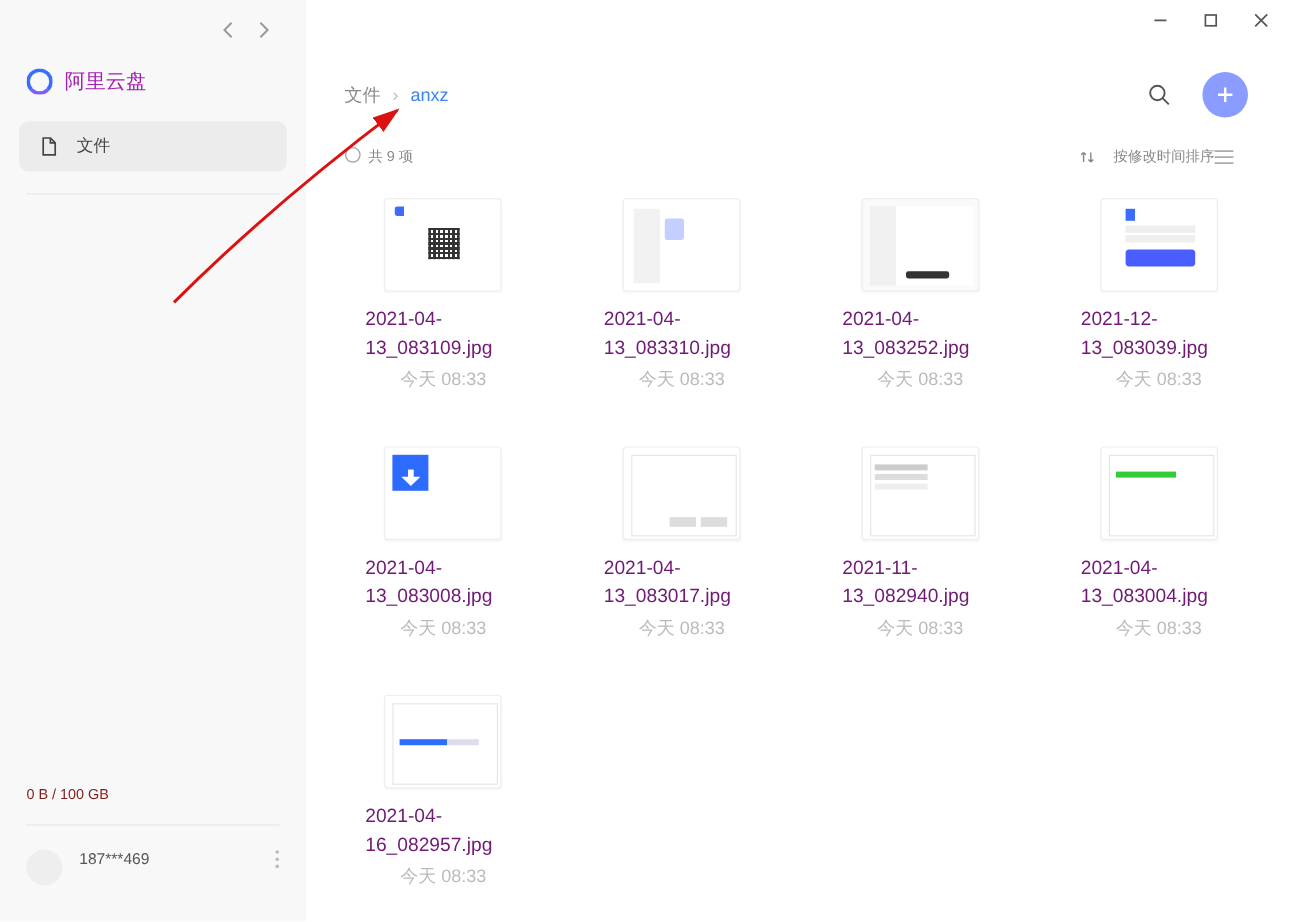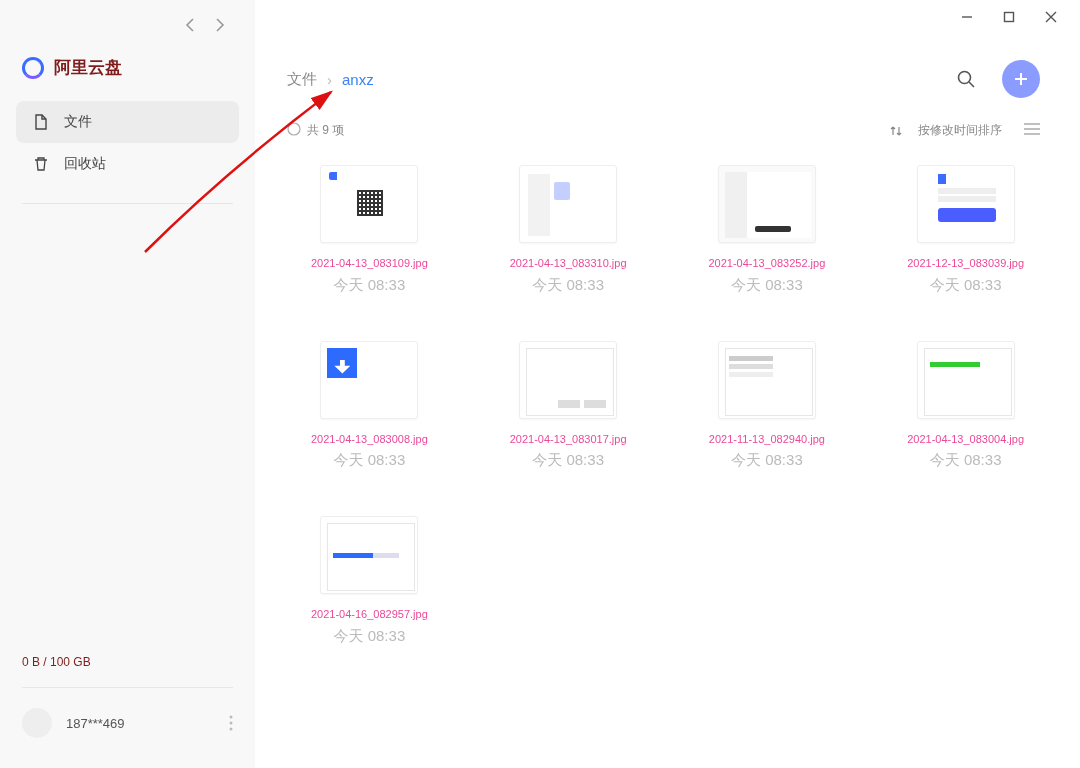--- a/index.html
+++ b/index.html
@@ -3,55 +3,55 @@
 <meta charset="utf-8">
 <style>
 *{margin:0;padding:0;box-sizing:border-box;font-family:"Microsoft YaHei","PingFang SC",sans-serif}
 body{width:1080px;height:768px;background:#fff;overflow:hidden;position:relative}
 .app{display:flex;width:100%;height:100%}
 .sidebar{width:255px;height:100%;background:#f8f8f8;display:flex;flex-direction:column;padding:12px 0}
 .nav-arrows{display:flex;gap:18px;padding:6px 0 18px 0;justify-content:flex-end;padding-right:28px}
 .nav-arrow{width:12px;height:12px;cursor:pointer;color:#888}
 .logo-row{display:flex;align-items:center;gap:10px;padding:8px 22px 22px}
 .logo-circle{width:22px;height:22px;border:3px solid #3b6cff;border-radius:50%;border-bottom-color:#7b5cff;position:relative}
-.logo-text{font-size:17px;font-weight:700;color:#7f1d1d}
+.logo-text{font-size:17px;font-weight:400;color:#a21caf}
 .nav-list{padding:0 16px}
 .nav-item{display:flex;align-items:center;gap:14px;padding:12px 16px;border-radius:8px;cursor:pointer;color:#444;font-size:14px}
 .nav-item.active{background:#ececec}
 .nav-icon{width:18px;height:18px;display:flex;align-items:center;justify-content:center}
 .nav-sep{height:1px;background:#e6e6e6;margin:18px 22px}
 .spacer{flex:1}
 .storage{padding:0 22px 18px;font-size:12px;color:#7f1d1d}
 .storage-sep{height:1px;background:#e6e6e6;margin:0 22px 20px}
-.user-row{display:flex;align-items:center;gap:14px;padding:0 22px 18px}
+.user-row{display:flex;gap:14px;padding:0 22px 18px}
 .avatar{width:30px;height:30px;background:#eee;border-radius:50%}
 .user-text{font-size:13px;color:#555}
 .user-menu{margin-left:auto;color:#bbb;cursor:pointer}
 
 .main{flex:1;height:100%;display:flex;flex-direction:column;position:relative}
 .titlebar{display:flex;justify-content:flex-end;gap:28px;padding:10px 22px 0;height:32px}
 .titlebar .win-btn{width:14px;height:14px;cursor:pointer;color:#555;display:flex;align-items:center;justify-content:center}
 .header{display:flex;align-items:center;padding:28px 40px 18px 32px}
 .breadcrumb{display:flex;align-items:center;gap:10px;font-size:15px}
 .crumb{color:#888;cursor:pointer}
 .crumb.current{color:#3b82f6}
 .crumb-sep{color:#bbb}
 .header-spacer{flex:1}
 .search-btn{margin-right:26px;cursor:pointer;color:#555}
 .add-btn{width:38px;height:38px;border-radius:50%;background:#8a9cff;display:flex;align-items:center;justify-content:center;cursor:pointer;color:#fff}
-.toolbar{display:flex;align-items:flex-start;padding:6px 40px 10px 32px;font-size:12px;color:#888}
+.toolbar{display:flex;align-items:center;padding:6px 52px 10px 32px;font-size:12px;color:#888}
 .count svg{vertical-align:-2px;margin-right:6px}
 .tool-spacer{flex:1}
-.sort{display:flex;align-items:center;gap:16px;cursor:pointer;margin-right:22px}
+.sort{display:flex;align-items:center;gap:16px;cursor:pointer;}
 .view-toggle{cursor:pointer;color:#aaa}
 
 .grid{flex:1;overflow-y:auto;padding:8px 20px 20px 20px;display:grid;grid-template-columns:repeat(4,1fr);gap:30px 10px;align-content:start}
 .file-card{display:flex;flex-direction:column;align-items:center;padding:8px 4px;cursor:pointer}
 .thumb{width:98px;height:78px;background:#fff;border:1px solid #eee;border-radius:3px;margin-bottom:12px;overflow:hidden;position:relative;box-shadow:0 1px 2px rgba(0,0,0,0.04)}
-.file-name{font-size:11px;color:#ec4899;text-align:right;line-height:1.5;max-width:130px}
+.file-name{font-size:16px;color:#701a75;text-align:left;line-height:1.5;max-width:130px}
 .file-date{font-size:15px;color:#bbb;margin-top:4px}
 
 
 .th-qr::before{content:"";position:absolute;left:36px;top:24px;width:26px;height:26px;background:repeating-linear-gradient(0deg,#333 0 2px,transparent 2px 4px),repeating-linear-gradient(90deg,#333 0 2px,transparent 2px 4px)}
 .th-qr::after{content:"";position:absolute;left:8px;top:6px;width:50px;height:8px;background:linear-gradient(90deg,#3b6cff 0 8px,transparent 8px);border-radius:2px}
 .th-app1::before{content:"";position:absolute;left:8px;top:8px;width:82px;height:62px;background:linear-gradient(90deg,#f2f2f2 0 22px,#fff 22px)}
 .th-app1::after{content:"";position:absolute;left:34px;top:16px;width:16px;height:18px;background:#c4cfff;border-radius:2px}
 .th-app2{background:#fafafa}
 .th-app2::before{content:"";position:absolute;left:6px;top:6px;width:86px;height:66px;background:linear-gradient(90deg,#f0f0f0 0 22px,#fff 22px)}
 .th-app2::after{content:"";position:absolute;left:36px;bottom:10px;width:36px;height:6px;background:#333;border-radius:2px}
@@ -100,28 +100,20 @@
     <div class="nav-list">
       <div class="nav-item active">
         <span class="nav-icon">
           <svg width="18" height="18" viewBox="0 0 18 18">
               <path d="M4 2h6l4 4v10H4z" fill="none" stroke="#444" stroke-width="1.4"></path>
               <path d="M10 2v4h4" fill="none" stroke="#444" stroke-width="1.4"></path>
             </svg>
         </span>
         <span>文件</span>
       </div>
-      <div class="nav-item">
-        <span class="nav-icon">
-          <svg width="18" height="18" viewBox="0 0 18 18">
-              <path d="M3 5h12M6 5V3h6v2M5 5l1 10h6l1-10" fill="none" stroke="#444" stroke-width="1.3"></path>
-            </svg>
-        </span>
-        <span>回收站</span>
-      </div>
     </div>
     <div class="nav-sep"></div>
 
     <div class="spacer"></div>
     <div class="storage">0 B / 100 GB</div>
     <div class="storage-sep"></div>
     <div class="user-row">
       <div class="avatar"></div>
       <div class="user-text">187***469</div>
       <div class="user-menu">

